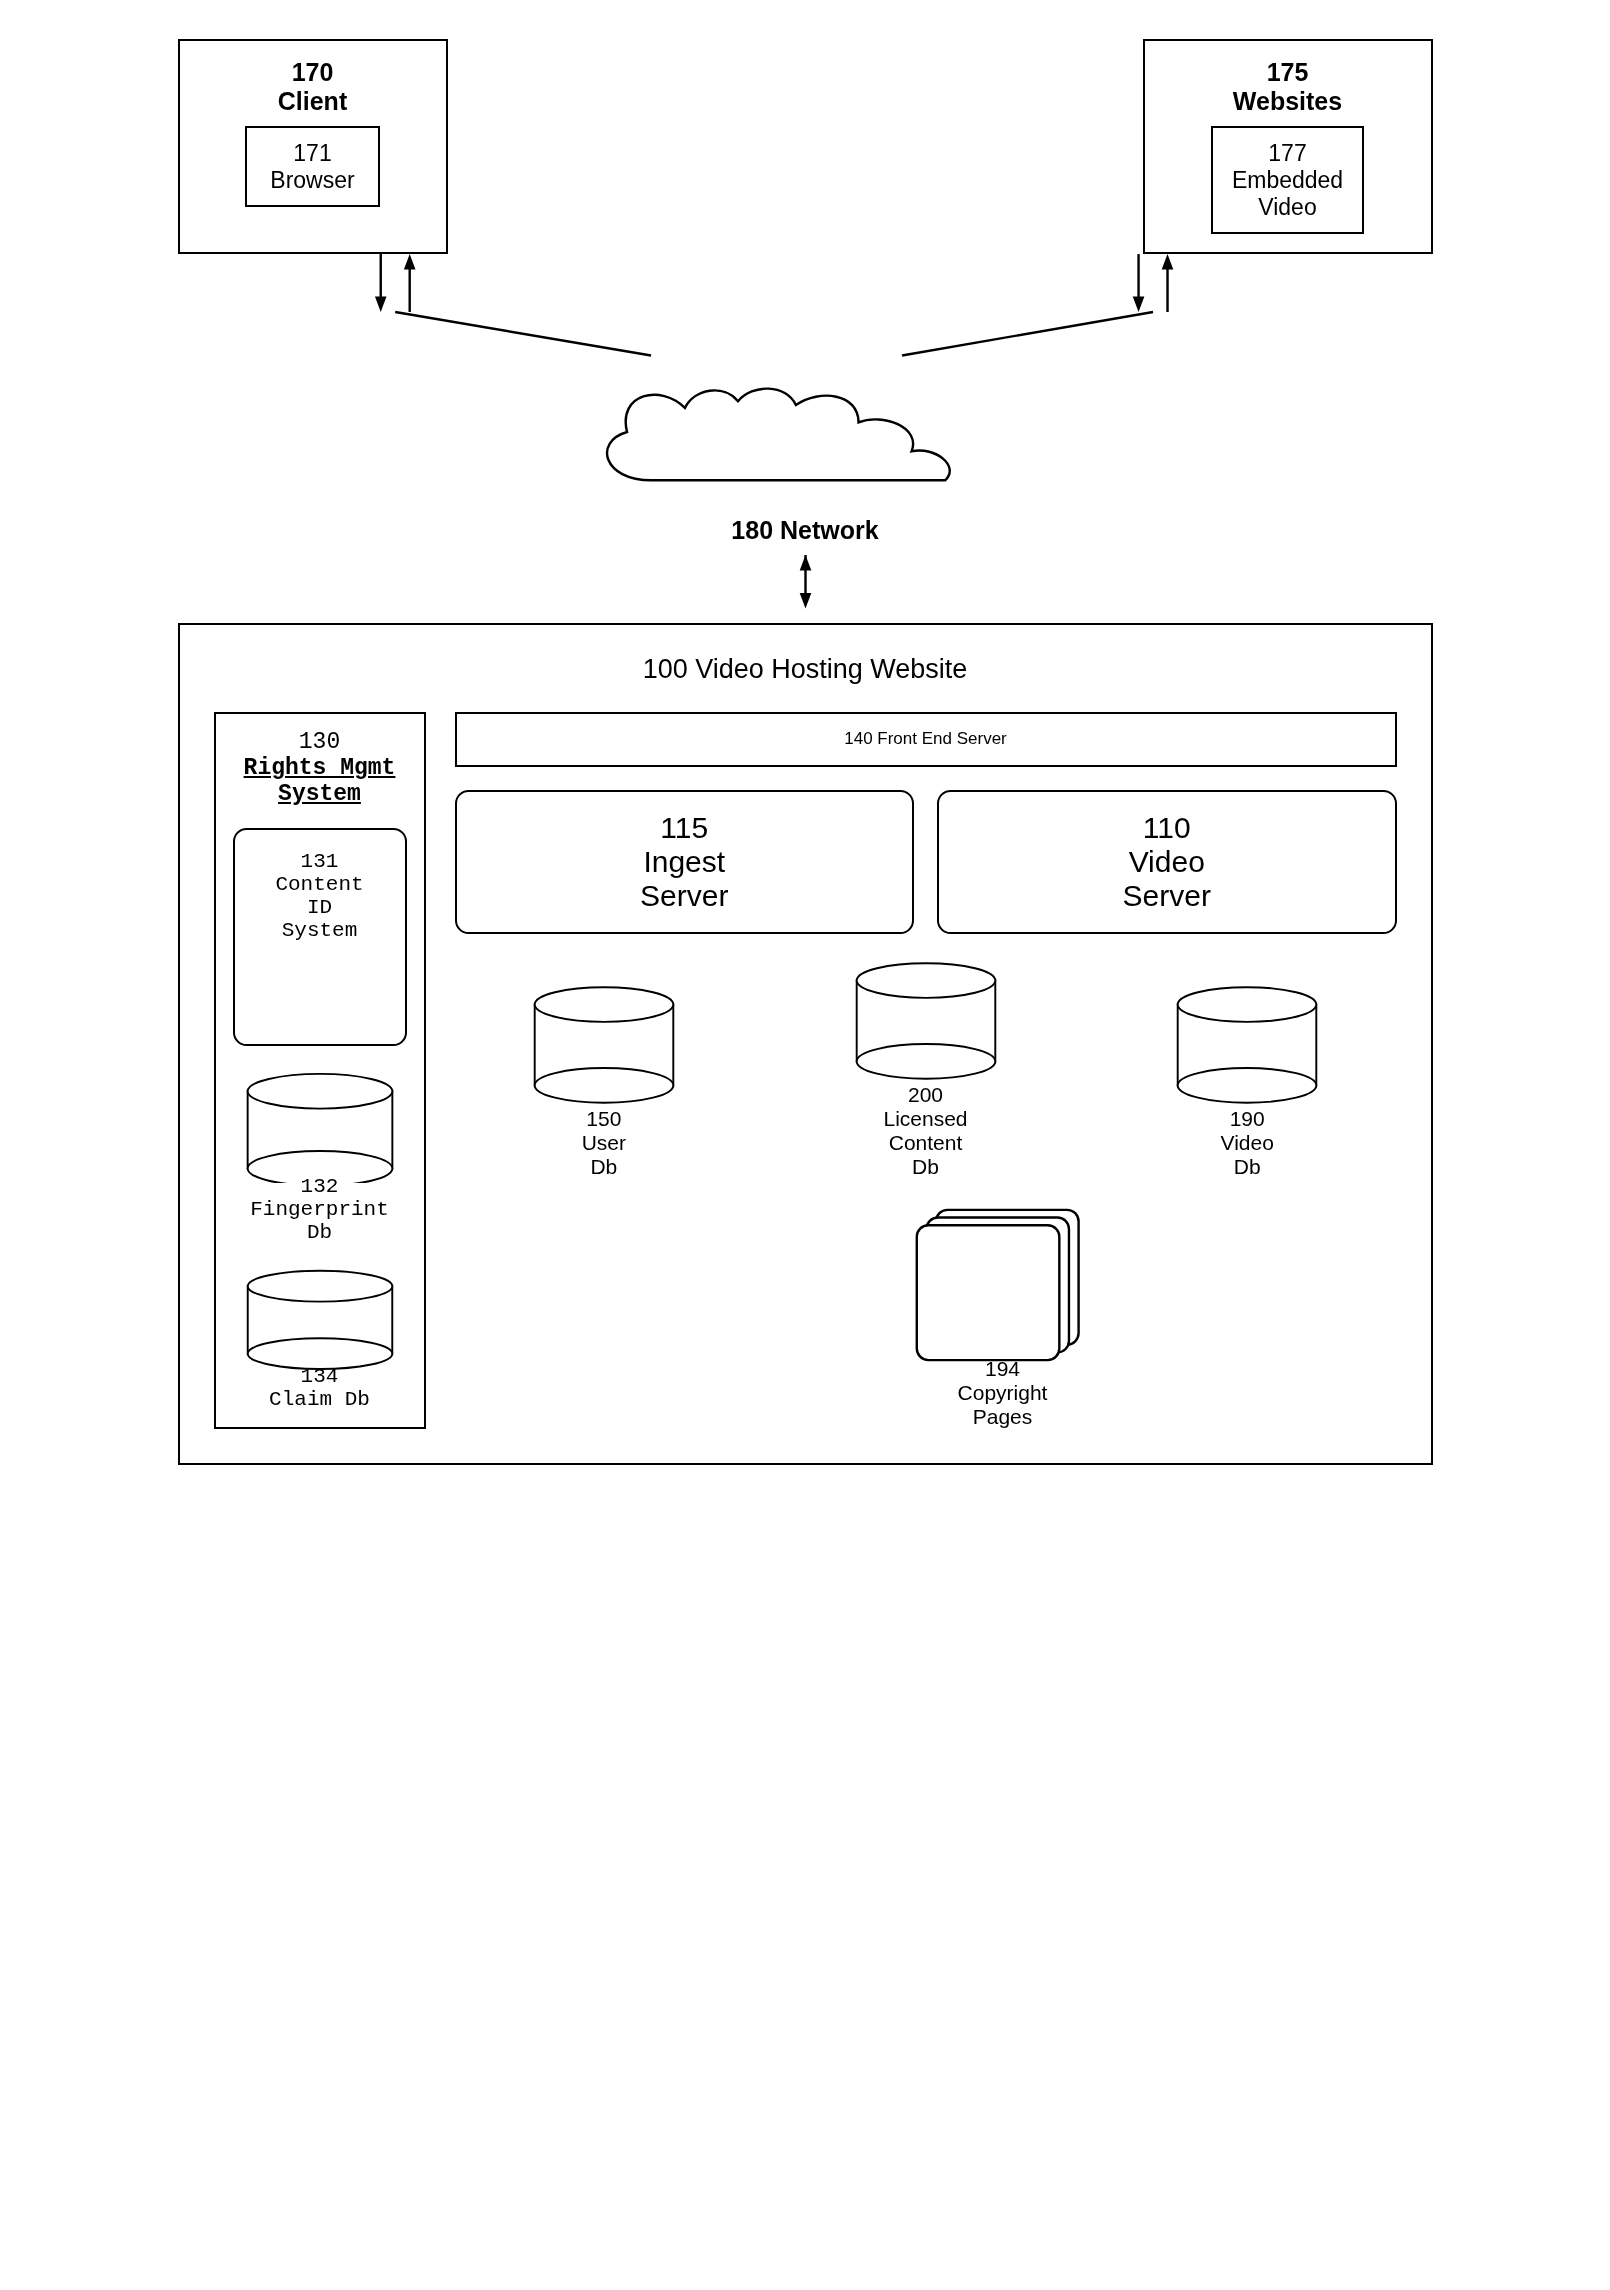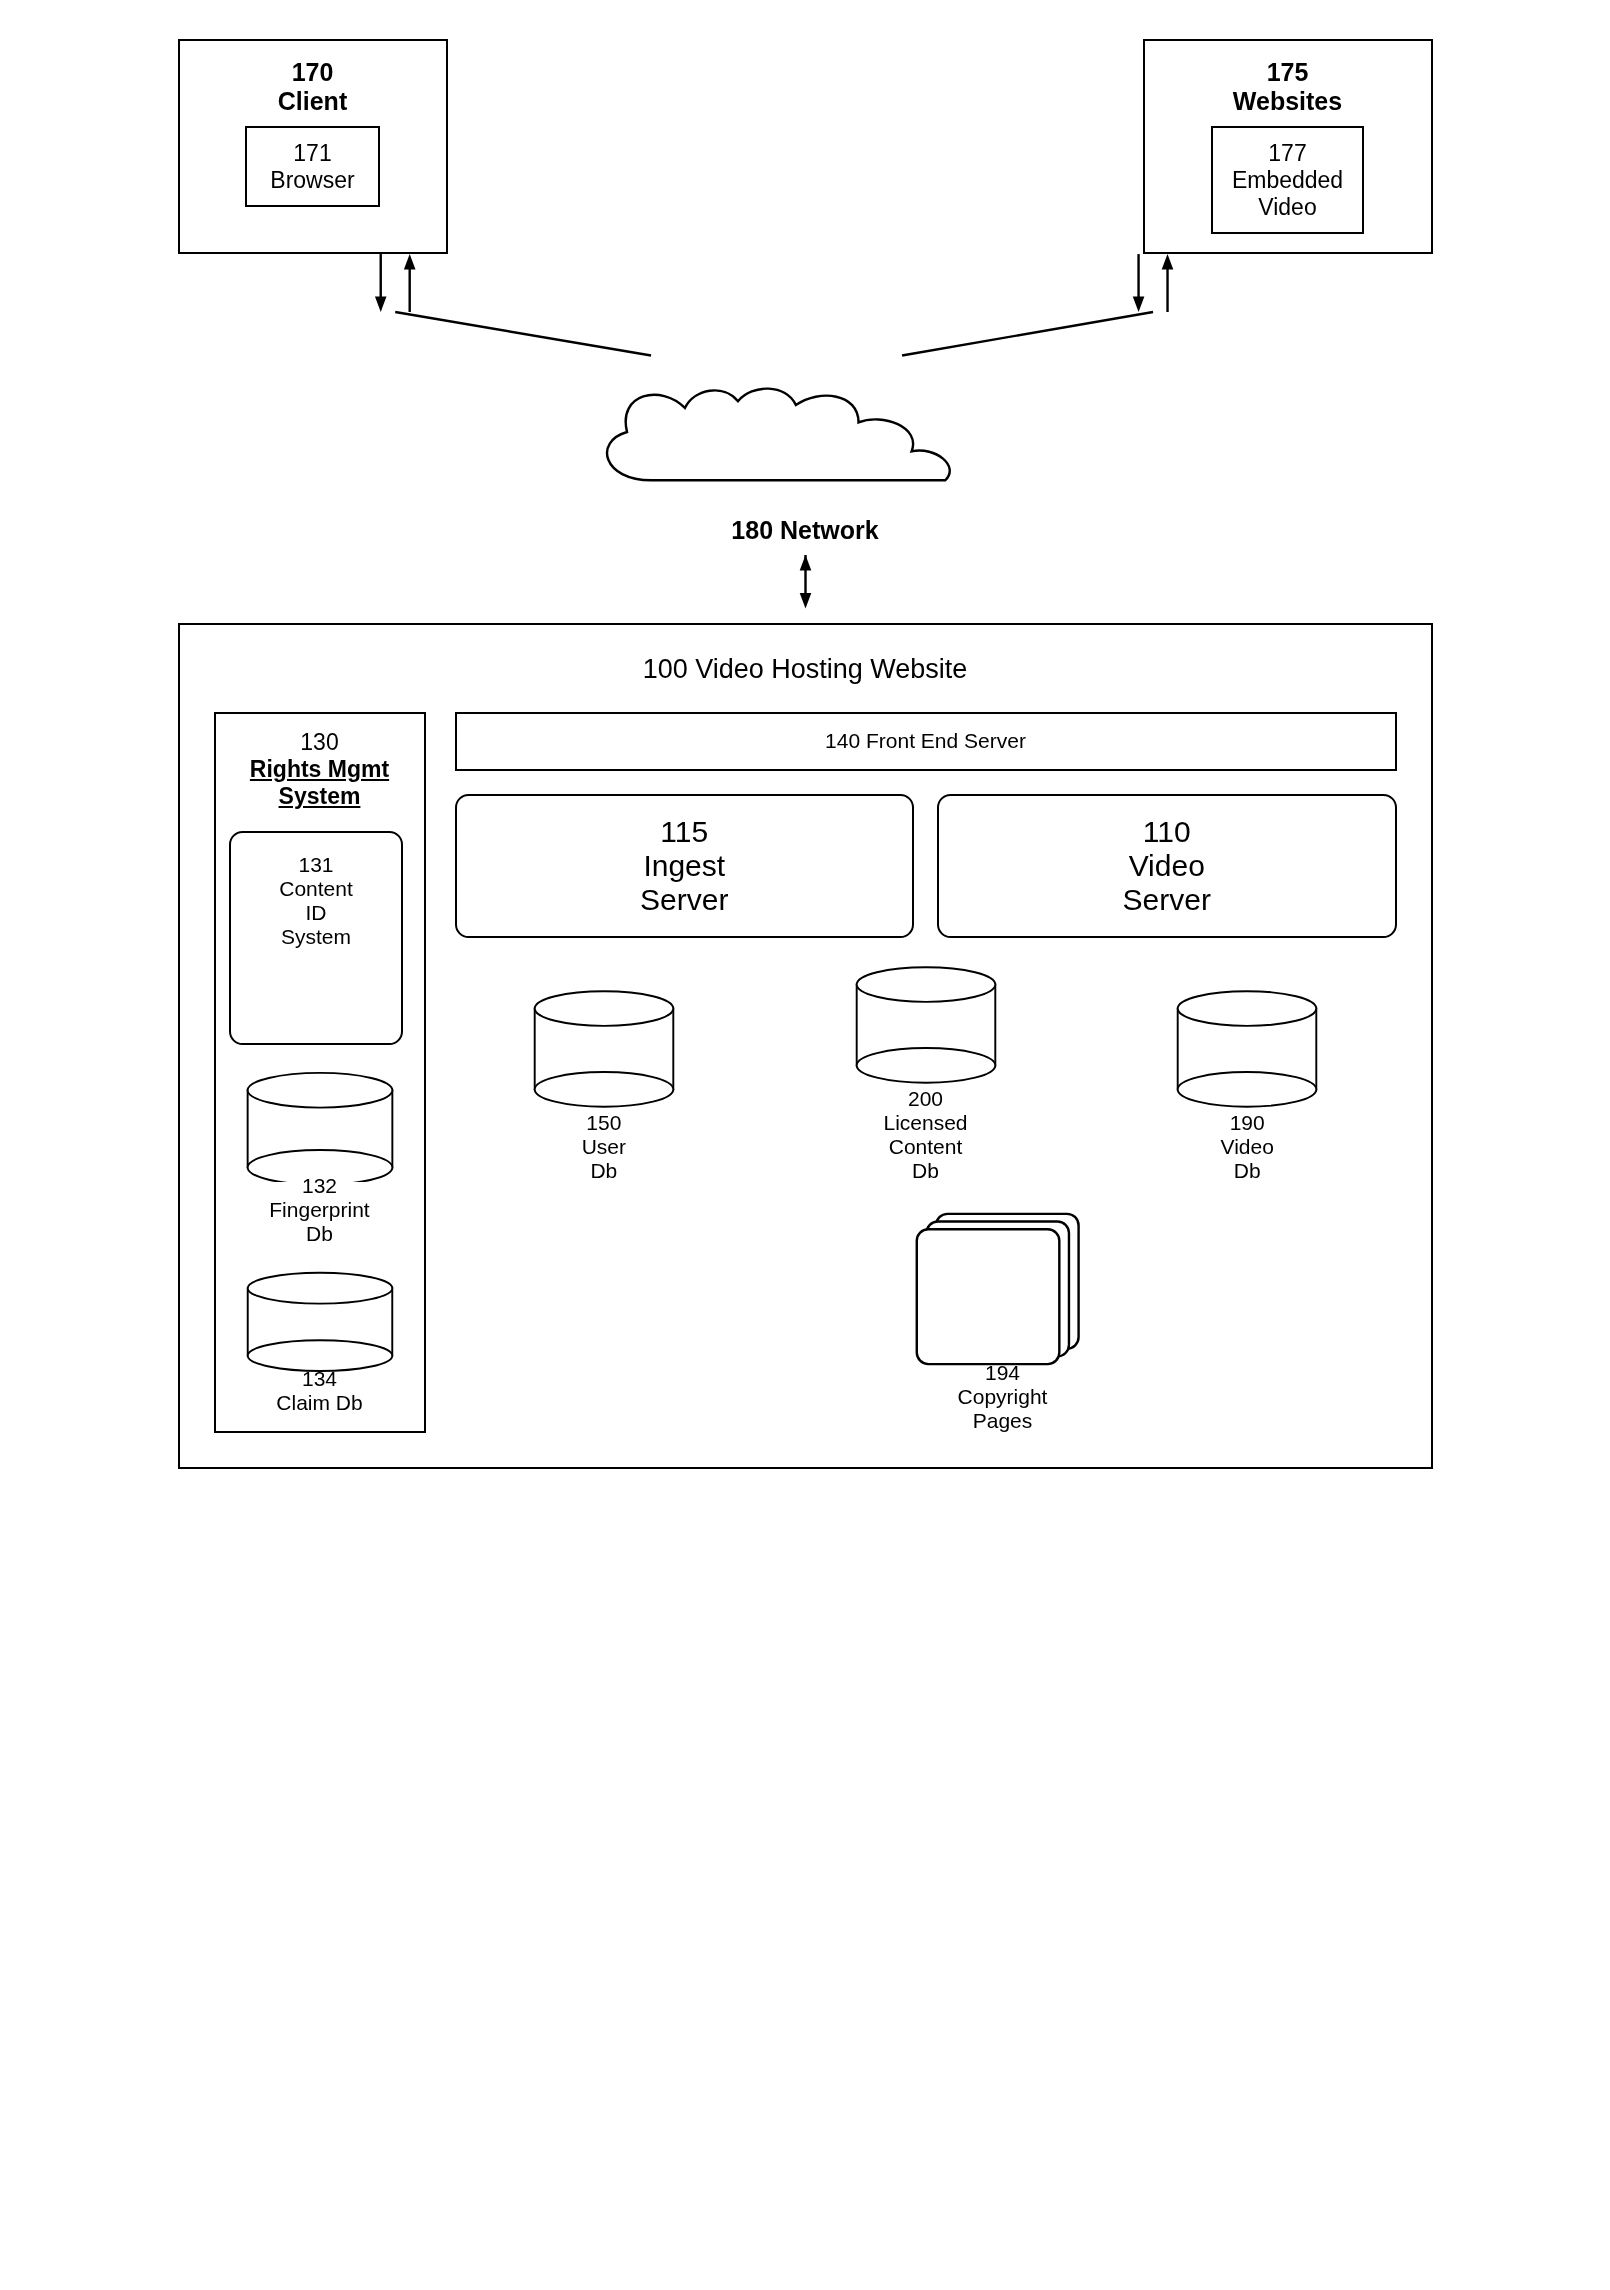--- a/index.html
+++ b/index.html
@@ -102,36 +102,38 @@
 
     
     .left-column {
       border: 2.4px solid #000;
       width: 212px;
       min-width: 212px;
       padding: 15.4px 13.5px;
       display: flex;
       flex-direction: column;
       gap: 21px;
+      align-items: center;
+      font-family: Liberation Mono, monospace;
     }
 
     
     .right-area {
       flex: 1;
       display: flex;
       flex-direction: column;
       gap: 23px;
     }
 
     
     .front-end-box {
       border: 2.4px solid #000;
       padding: 15.4px;
       text-align: center;
-      font-size: 21px;
+      font-size: 17px;
       width: 100%;
     }
 
     
     .server-row {
       display: flex;
       gap: 23px;
       justify-content: flex-start;
     }
 

